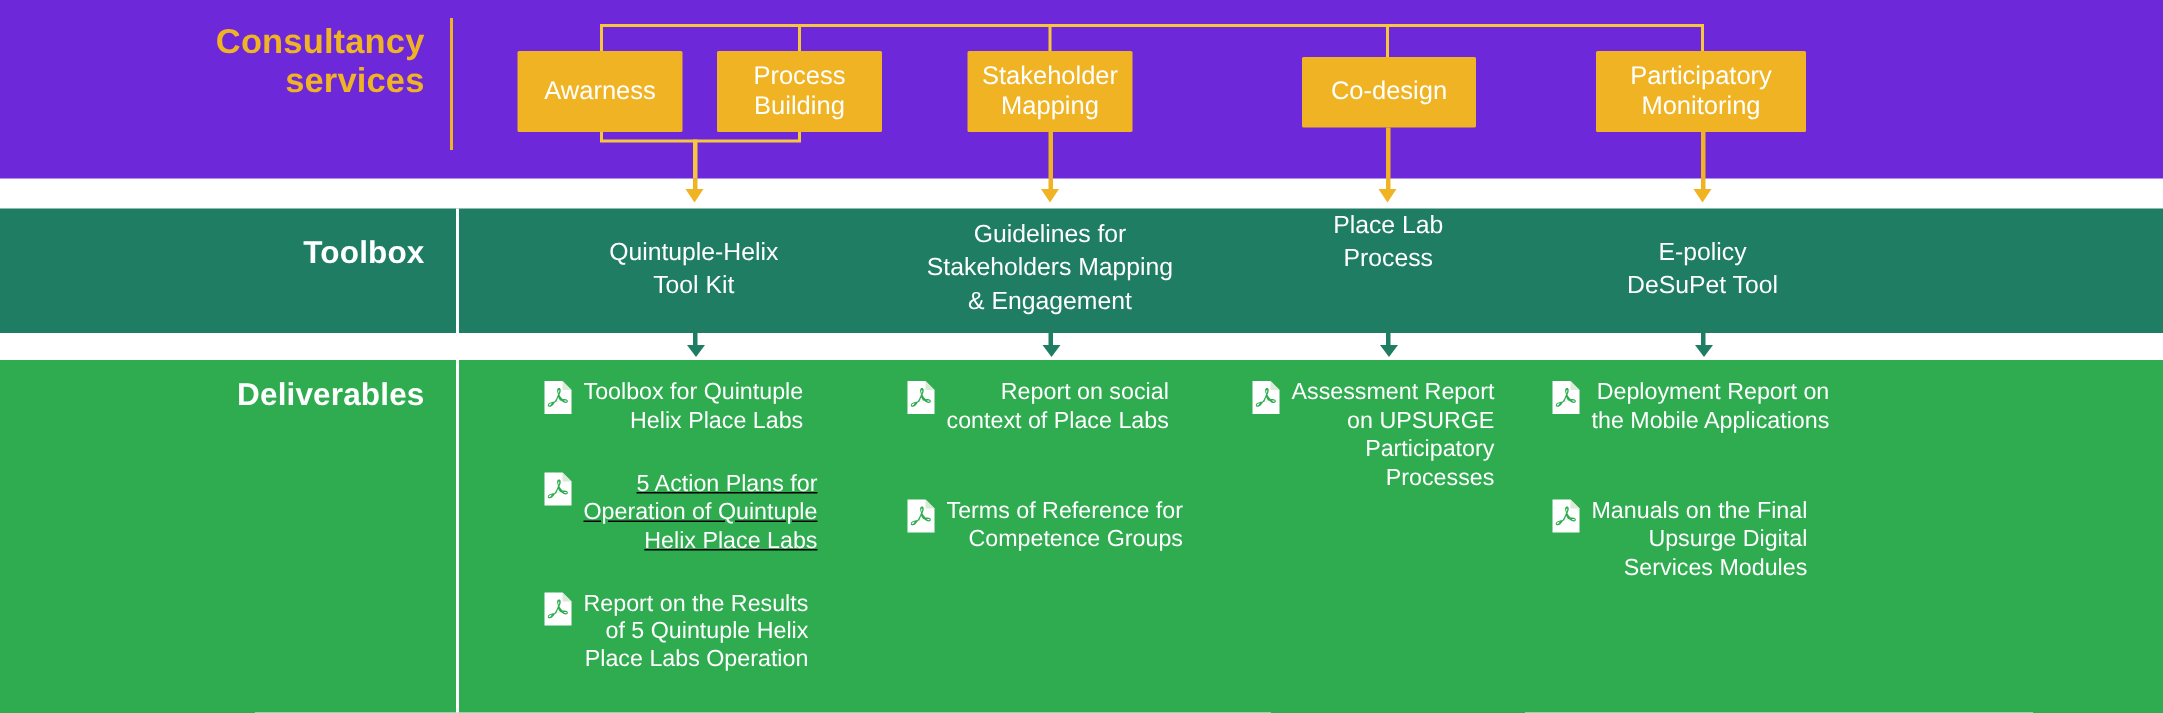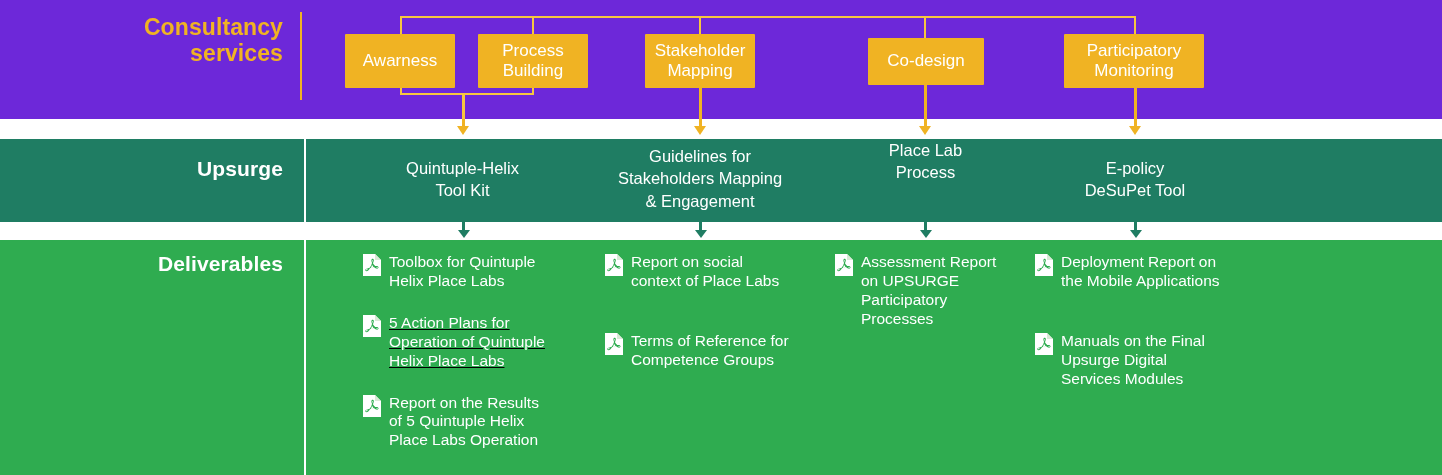--- a/index.html
+++ b/index.html
@@ -75,21 +75,21 @@
     position:absolute; left:304px; top:0px; width:2px; height:235px;
     background:#ffffff;
   }
   .deliv-col{ position:absolute; top:12px; }
   .deliv-item{
     position:relative; display:flex; align-items:flex-start;
     margin-bottom:14px;
   }
   .deliv-text{
     color:#ffffff; font-size:15.5px; line-height:1.22;
-    white-space:pre-line; padding-top:1px;
+    white-space:pre-line; padding-top:1px;text-align:right;
   }
   .pdf-icon{
     flex:0 0 auto; width:20px; height:24px; margin-right:7px; margin-top:1px;
     position:relative;
   }
 </style>
 </head>
 <body>
 
 <div class="band-consultancy">
@@ -137,21 +137,21 @@
 <div class="arrow-down arrow-y" style="left:457px; top:126px;"></div>
 <div class="arrow-down arrow-y" style="left:694px; top:126px;"></div>
 <div class="arrow-down arrow-y" style="left:919px; top:126px;"></div>
 <div class="arrow-down arrow-y" style="left:1129px; top:126px;"></div>
 <div class="wire-dark" style="left:462px; top:119px; width:3px; height:9px;"></div>
 <div class="wire-dark" style="left:699px; top:119px; width:3px; height:9px;"></div>
 <div class="wire-dark" style="left:924px; top:119px; width:3px; height:9px;"></div>
 <div class="wire-dark" style="left:1134px; top:119px; width:3px; height:9px;"></div>
 
 <div class="band-assets">
-  <div class="row-label assets-label">Upsurge</div>
+  <div class="row-label assets-label">Toolbox</div>
   <div class="assets-divider"></div>
 
   <div class="asset-item" style="left:355px; top:18px; width:215px;">
     <span style="white-space:pre-line;">Quintuple-Helix
 Tool Kit</span>
   </div>
   <div class="asset-item" style="left:580px; top:6px; width:240px;">
     <span style="white-space:pre-line;">Guidelines for
 Stakeholders Mapping
 &amp; Engagement</span>

